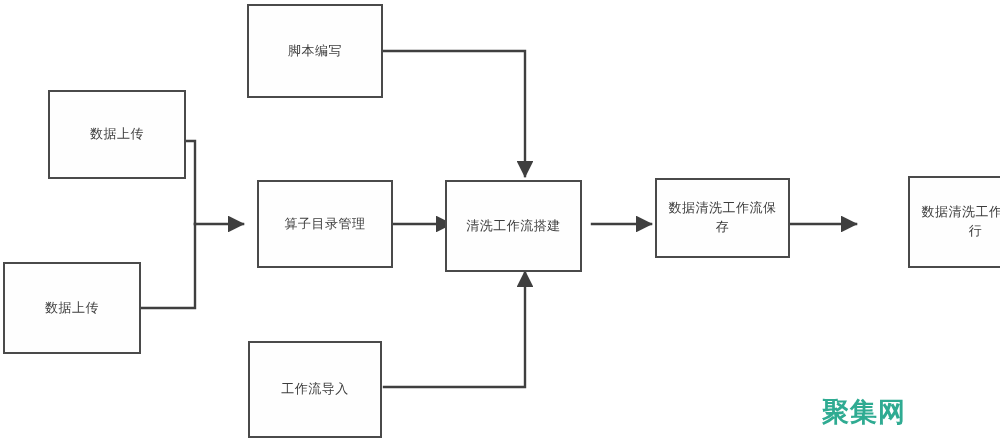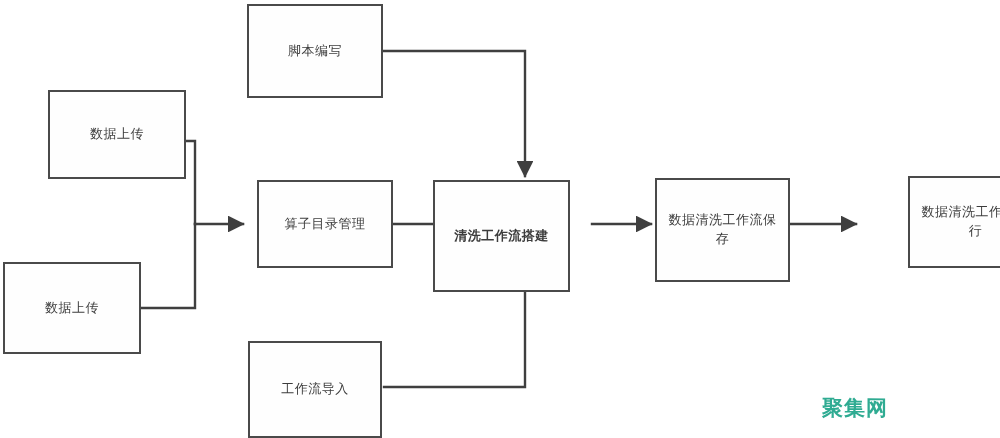--- a/index.html
+++ b/index.html
@@ -40,21 +40,21 @@
     font-family: "DejaVu Sans", "Liberation Sans", sans-serif;
   }
   .node .label {
     display: block;
     padding: 0 8px;
     word-break: break-word;
   }
   .watermark {
     position: absolute;
     color: #2fab92;
-    font-size: 21px;
+    font-size: 27px;
     font-weight: bold;
     letter-spacing: 1px;
     font-family: "DejaVu Sans", "Liberation Sans", sans-serif;
     white-space: nowrap;
   }
 </style>
 </head>
 <body>
 
 <div id="canvas">
@@ -99,25 +99,25 @@
   </div>
 
   <div class="node" style="left:257px; top:180px; width:136px; height:88px;">
     <span class="label">算子目录管理</span>
   </div>
 
   <div class="node" style="left:248px; top:341px; width:134px; height:97px;">
     <span class="label">工作流导入</span>
   </div>
 
-  <div class="node" style="left:433px; top:180px; width:137px; height:112px;font-weight:bold;">
+  <div class="node" style="left:445px; top:180px; width:137px; height:92px;">
     <span class="label">清洗工作流搭建</span>
   </div>
 
-  <div class="node" style="left:655px; top:178px; width:135px; height:104px;justify-content:center;">
+  <div class="node" style="left:655px; top:178px; width:135px; height:80px;justify-content:center;">
     <span class="label">数据清洗工作流保存</span>
   </div>
 
   <div class="node" style="left:860px; top:176px; width:135px; height:92px;margin-left:48px;">
     <span class="label">数据清洗工作流运行</span>
   </div>
 
   <div class="watermark" style="left:822px; top:394px;">聚集网</div>
 
 </div>

